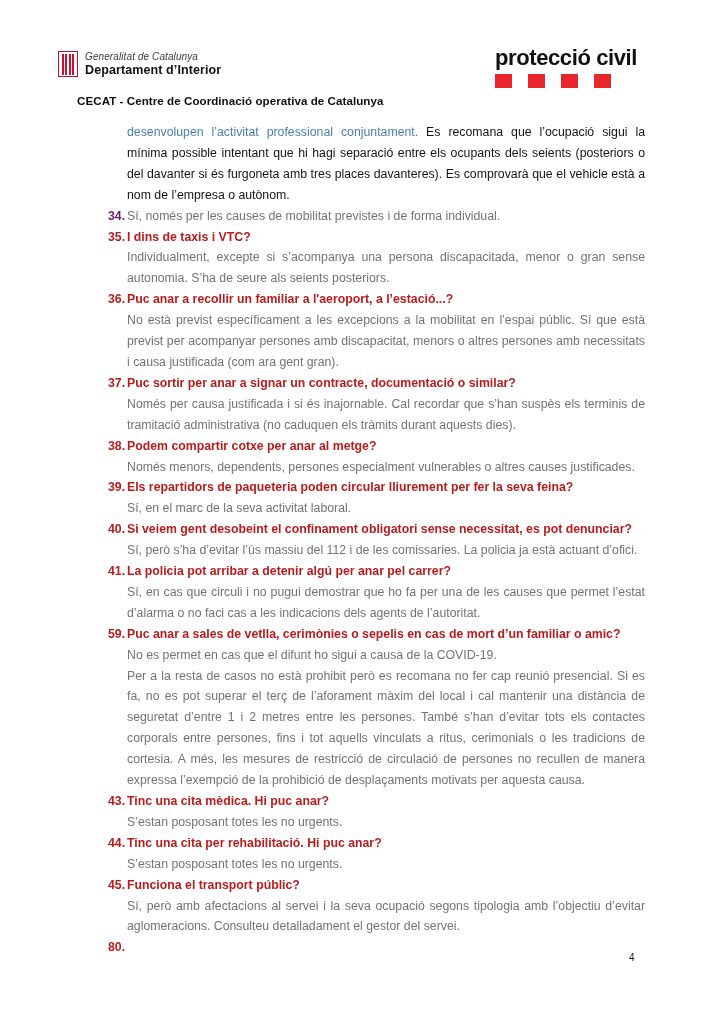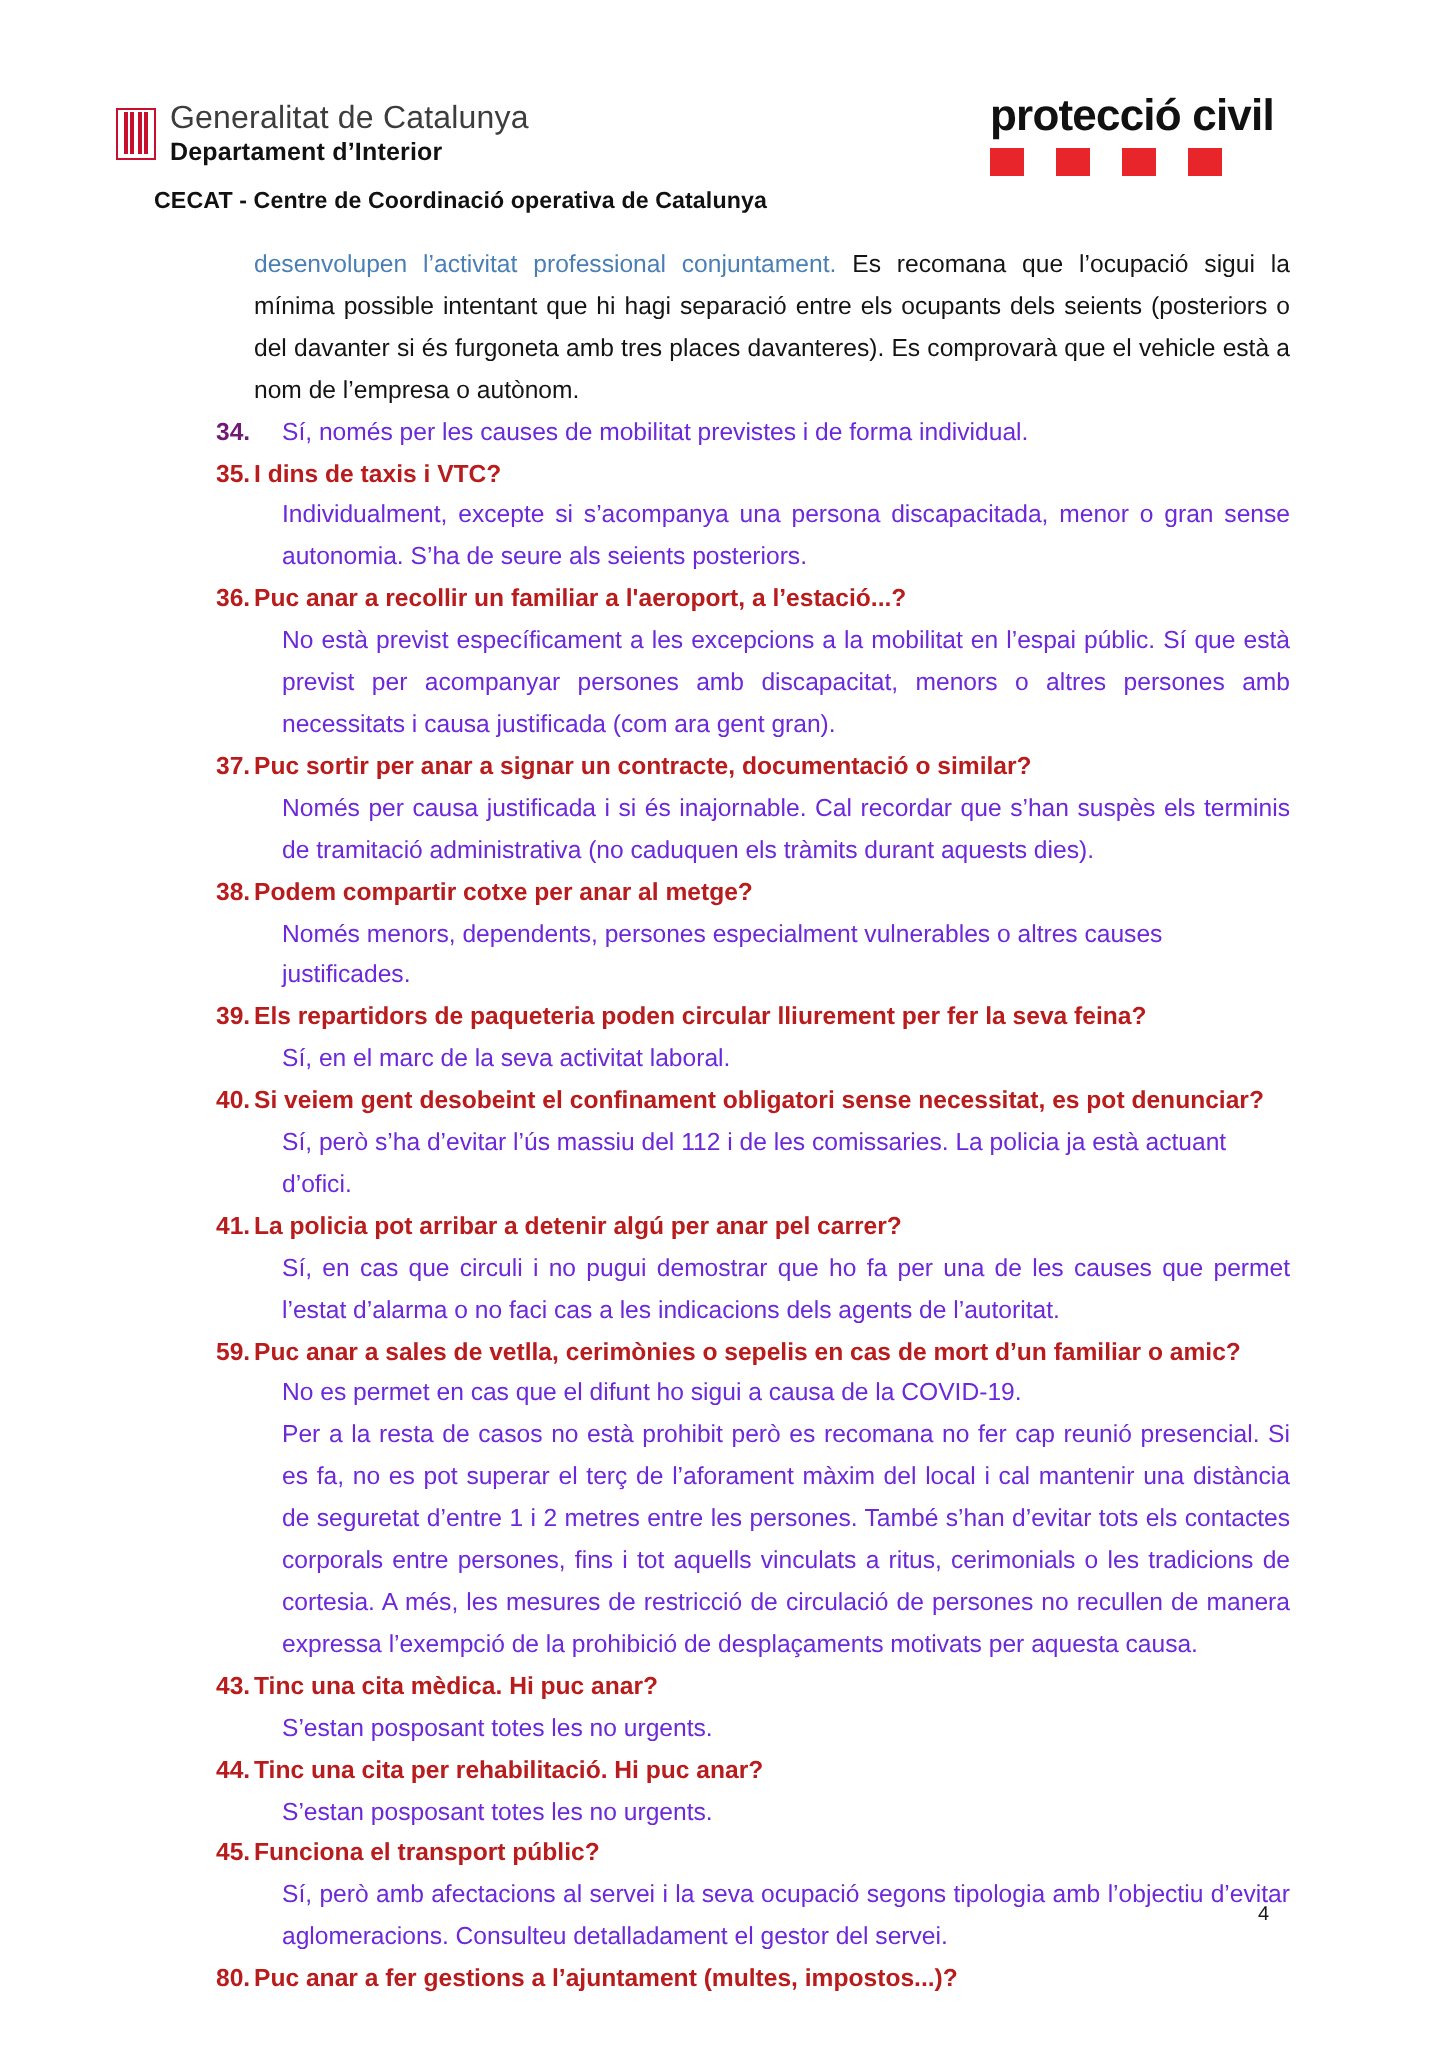--- a/index.html
+++ b/index.html
@@ -55,24 +55,25 @@
   }
   .gencat-shield i {
     display: block;
     width: 2.4px;
     background: #c8102e;
   }
   .gencat-text {
     line-height: 1.12;
   }
   .gencat-line1 {
-    font-size: 16px;
+    font-size: 10px;
     color: #3d3d3d;
     letter-spacing: 0.1px;
     white-space: nowrap;
+    font-style: italic;
   }
   .gencat-line2 {
     font-size: 12.5px;
     font-weight: bold;
     color: #111111;
     letter-spacing: 0.1px;
     white-space: nowrap;
   }
 
   .pc-logo {
@@ -154,24 +155,24 @@
     top: 0;
     width: 19px;
     font-weight: bold;
     text-align: left;
     white-space: nowrap;
   }
   .q-row.blue, .q-row.blue .q-num {
     color: #701a75;
   }
   .a-row {
-    margin-left: 33px;
+    margin-left: 19px;
     font-size: 12.3px;
     line-height: 20.9px;
-    color: #6d28d9;
+    color: #737373;
     text-align: justify;
     text-justify: inter-word;
   }
   .a-row.nojust {
     text-align: left;
   }
 
   .page-number {
     position: absolute;
     left: 629px;
@@ -239,20 +240,20 @@
         <div class="a-row">Sí, en cas que circuli i no pugui demostrar que ho fa per una de les causes que permet l’estat d’alarma o no faci cas a les indicacions dels agents de l’autoritat.</div>
         <div class="q-row"><span class="q-num">59.</span><span>Puc anar a sales de vetlla, cerimònies o sepelis en cas de mort d’un familiar o amic?</span></div>
         <div class="a-row nojust">No es permet en cas que el difunt ho sigui a causa de la COVID-19.</div>
         <div class="a-row">Per a la resta de casos no està prohibit però es recomana no fer cap reunió presencial. Si es fa, no es pot superar el terç de l’aforament màxim del local i cal mantenir una distància de seguretat d’entre 1 i 2 metres entre les persones. També s’han d’evitar tots els contactes corporals entre persones, fins i tot aquells vinculats a ritus, cerimonials o les tradicions de cortesia. A més, les mesures de restricció de circulació de persones no recullen de manera expressa l’exempció de la prohibició de desplaçaments motivats per aquesta causa.</div>
         <div class="q-row"><span class="q-num">43.</span><span>Tinc una cita mèdica. Hi puc anar?</span></div>
         <div class="a-row nojust">S’estan posposant totes les no urgents.</div>
         <div class="q-row"><span class="q-num">44.</span><span>Tinc una cita per rehabilitació. Hi puc anar?</span></div>
         <div class="a-row nojust">S’estan posposant totes les no urgents.</div>
         <div class="q-row"><span class="q-num">45.</span><span>Funciona el transport públic?</span></div>
         <div class="a-row">Sí, però amb afectacions al servei i la seva ocupació segons tipologia amb l’objectiu d’evitar aglomeracions. Consulteu detalladament el gestor del servei.</div>
-        <div class="q-row"><span class="q-num">80.</span><span>Puc anar a fer gestions a l’ajuntament (multes, impostos...)?</span></div>
+        <div class="q-row"><span class="q-num">80.</span></div>
       </div>
 
   </div>
 
   <div class="page-number">4</div>
 
 </div>
 
 </body></html>

